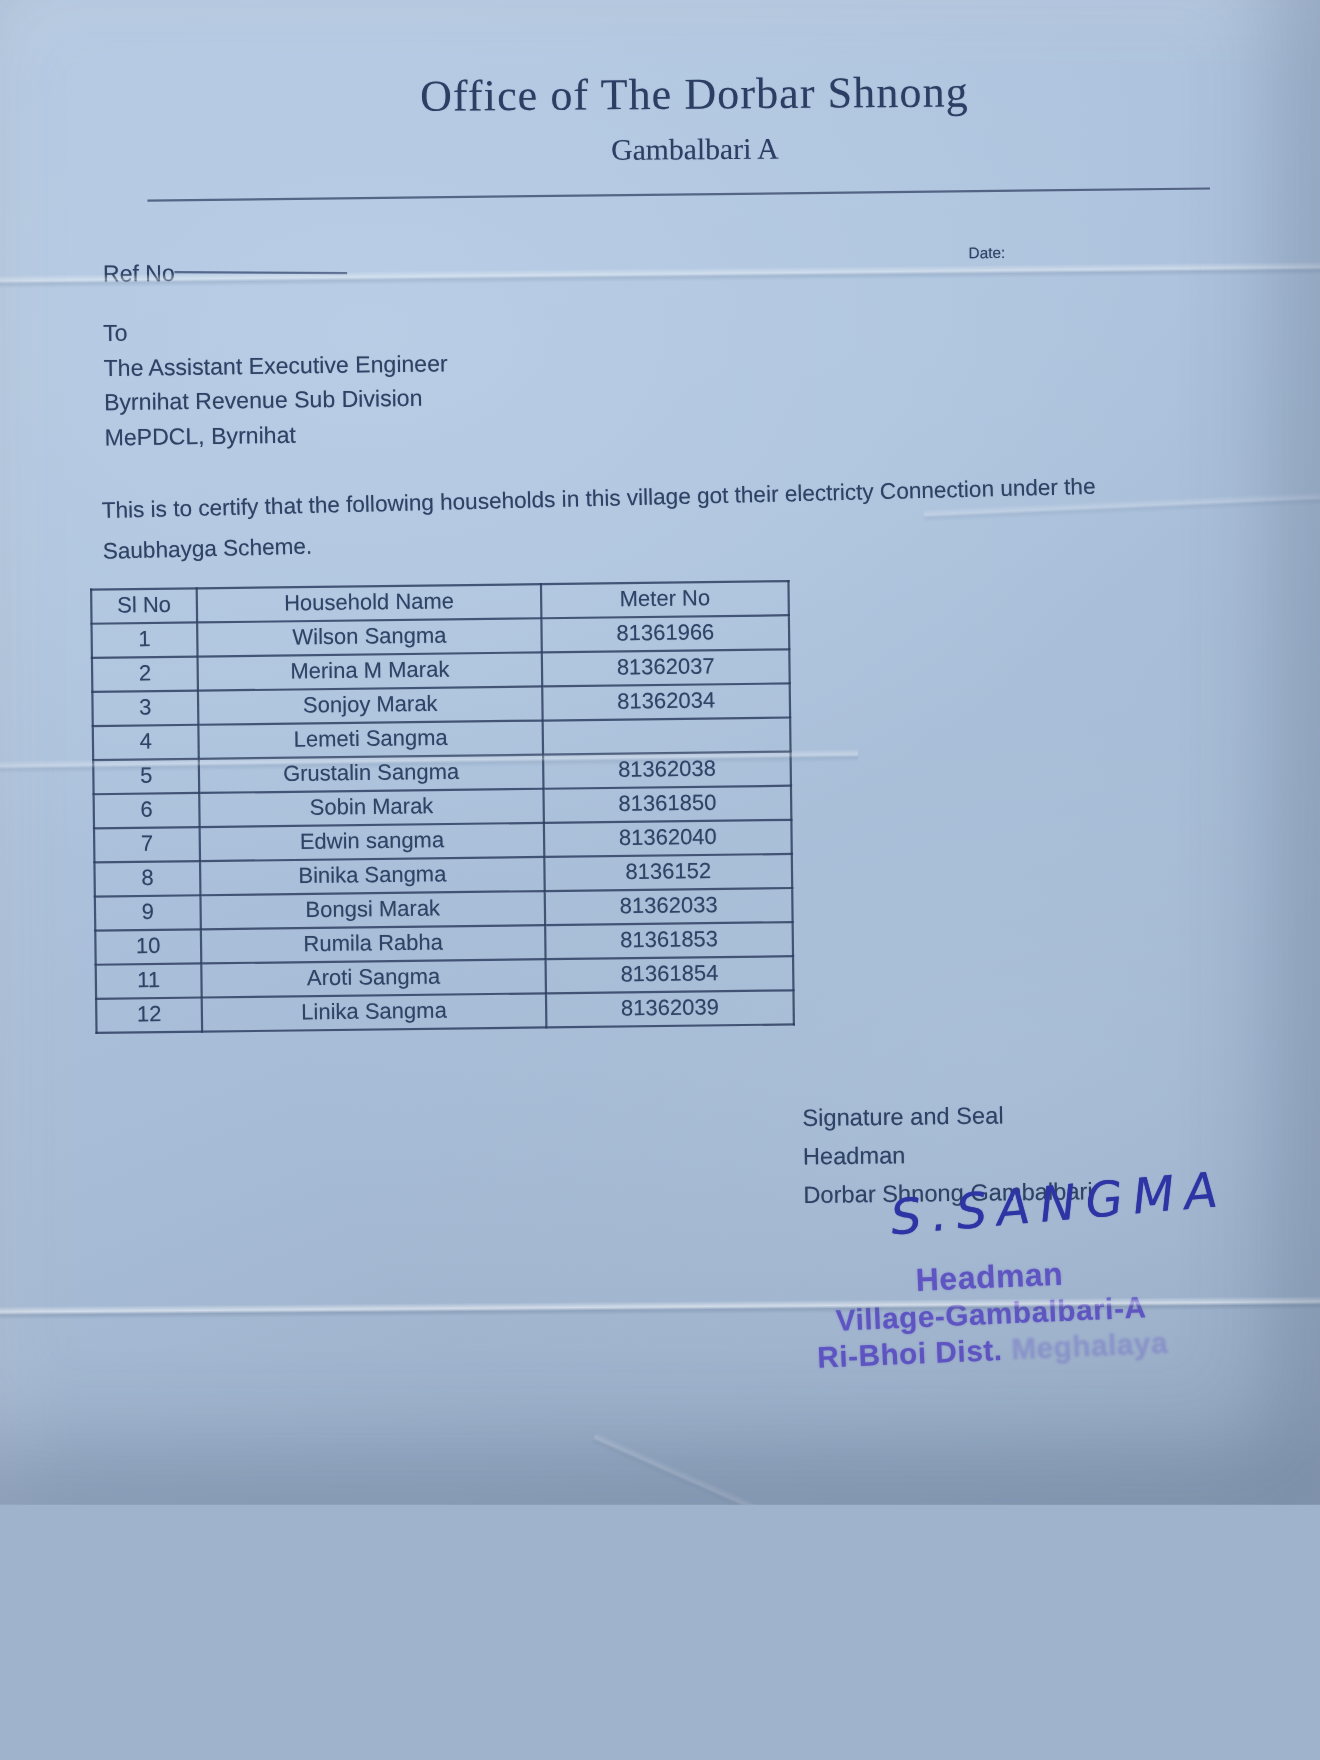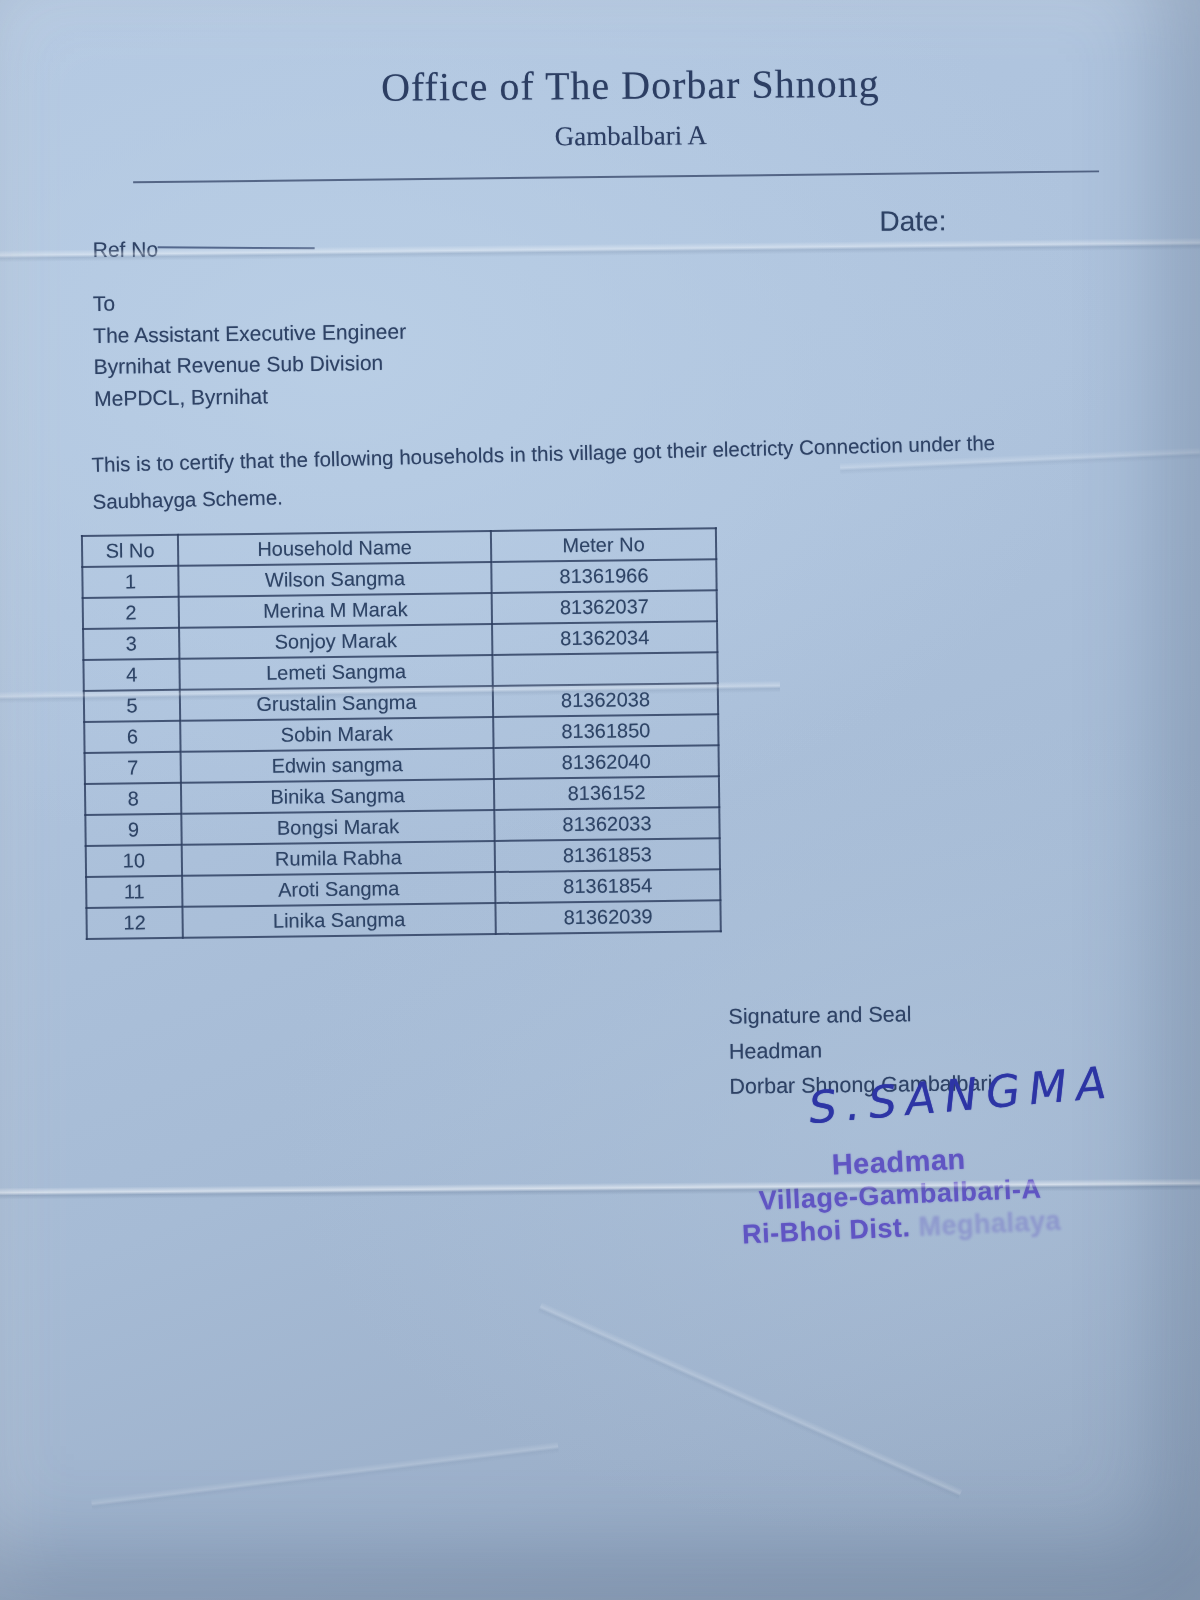--- a/index.html
+++ b/index.html
@@ -1,35 +1,35 @@
 <!DOCTYPE html>
 <html><head>
 <meta charset="utf-8">
 <style>
   html,body{margin:0;padding:0;}
   body{width:1200px;height:1600px;overflow:hidden;background:#9fb4cc;}
   .page{
-    position:relative;width:1200px;height:1600px;overflow:hidden;
+    position:relative;width:1200px;height:1368px;overflow:hidden;
     background:
       radial-gradient(1300px 850px at 28% 22%, rgba(186,207,230,.9) 0%, rgba(186,207,230,0) 60%),
       radial-gradient(900px 600px at 75% 70%, rgba(175,196,220,.55) 0%, rgba(175,196,220,0) 70%),
       linear-gradient(158deg,#b2c7e1 0%,#adc2dc 38%,#a6bbd5 62%,#9db1cb 82%,#92a6bf 100%);
     font-family:"Liberation Sans",sans-serif;color:#2e4265;
   }
   .content{position:absolute;inset:0;transform:rotate(-0.45deg);}
   .print{text-shadow:0 0 1px rgba(46,66,101,.4);}
   
   .letterhead{position:absolute;top:62px;left:0;width:1200px;text-align:center;padding-left:72px;box-sizing:border-box;}
   .title{font-family:"Liberation Serif",serif;font-size:40px;letter-spacing:1px;color:#2c3e63;}
   .subtitle{font-family:"Liberation Serif",serif;font-size:27px;margin-top:12px;color:#2c3e63;}
   .rule{position:absolute;top:176px;left:138px;width:966px;height:2px;background:#2b3a5e;opacity:.7;transform:rotate(-0.2deg);}
   
   .ref-label{position:absolute;left:97px;top:234px;font-size:21px;}
   .ref-underline{position:absolute;left:162px;top:244px;width:157px;height:2px;background:#33477008;background:#334770;opacity:.75;transform:rotate(0.8deg);}
-  .date-label{position:absolute;left:884px;top:208px;font-size:28px;}
+  .date-label{position:absolute;left:884px;top:224px;font-size:14px;}
   
   .addressee{position:absolute;left:97px;top:283px;font-size:21px;line-height:31.5px;transform:rotate(-0.35deg);}
   
   .para{position:absolute;left:94px;top:442px;font-size:20.5px;line-height:37px;transform:rotate(-0.95deg);transform-origin:0 0;white-space:nowrap;}
   
   table.households{position:absolute;left:83px;top:531px;border-collapse:collapse;transform:rotate(-0.25deg);transform-origin:0 0;}
   table.households td,table.households th{
     border:2px solid rgba(43,60,94,.82);font-size:20px;font-weight:normal;
     text-align:center;height:29px;padding:0 6px;color:#2e4466;text-shadow:0 0 1px rgba(46,66,101,.35);
   }

